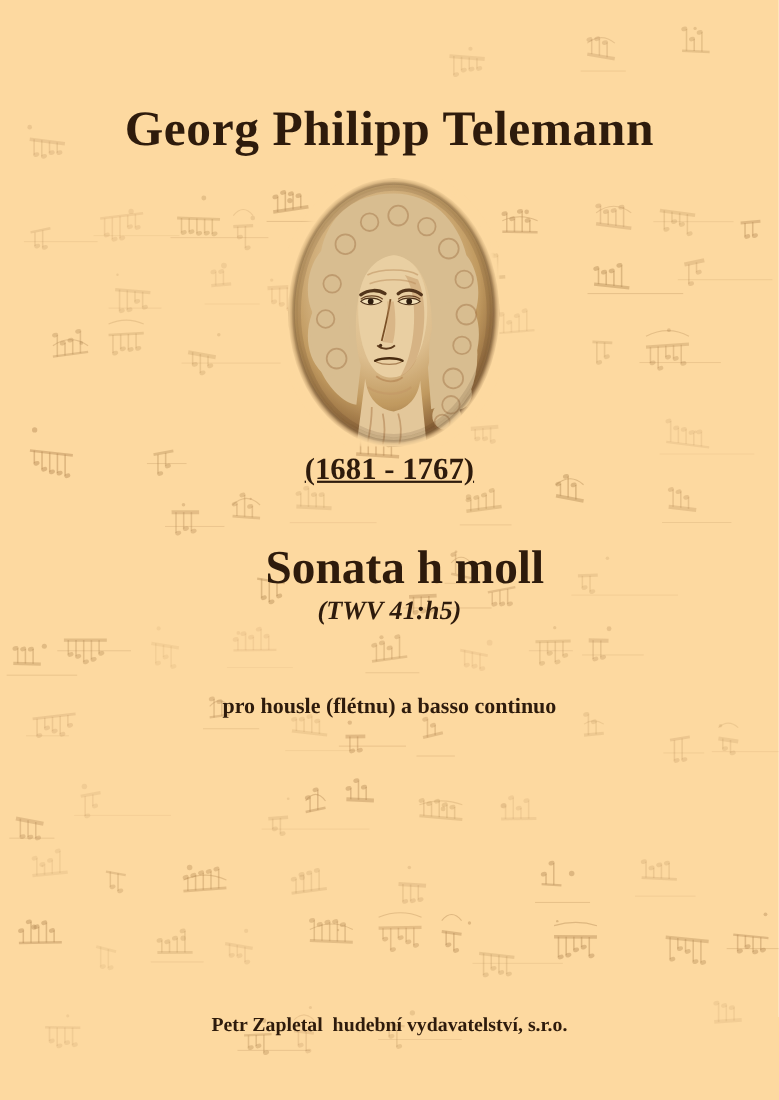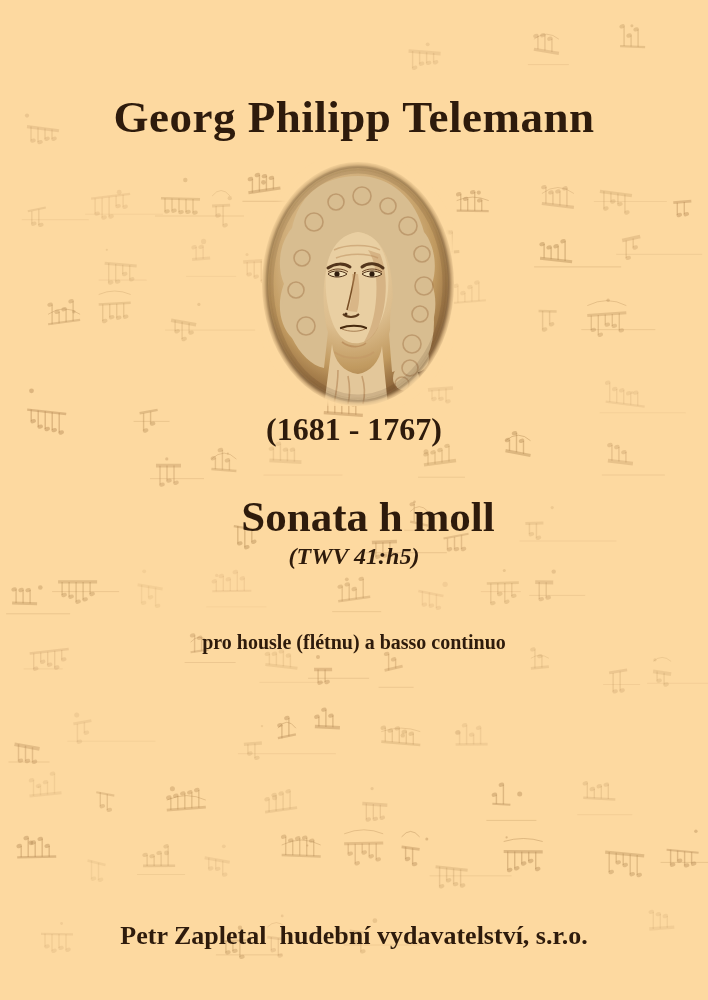--- a/index.html
+++ b/index.html
@@ -21,25 +21,25 @@
   }
   .content { position: absolute; inset: 0; }
   .txt {
     position: absolute; left: 0; width: 708px;
     text-align: center;
     color: #2e1b0c;
     font-weight: bold;
     line-height: 1.15;
   }
   .composer       { top: 92px;  font-size: 45px; letter-spacing: 0.5px; }
-  .life-dates     { top: 411px; font-size: 32px; }
+  .life-dates     { top: 411px; font-size: 28px; text-decoration: underline; }
   .work-title     { top: 492px; font-size: 43px; margin: 0; padding-left: 14px; }
   .catalog-number { top: 543px; font-size: 24px; font-style: italic; }
   .instrumentation{ top: 631px; font-size: 20px; }
-  .publisher      { top: 921px; font-size: 26px; white-space: pre; }
+  .publisher      { top: 921px; font-size: 18px; white-space: pre; }
   .portrait {
     position: absolute;
     top: 162px; left: 262px;
     width: 192px; height: 244px;
   }
   .portrait svg { display: block; width: 192px; height: 244px; }
 </style>
 </head>
 <body>
 

